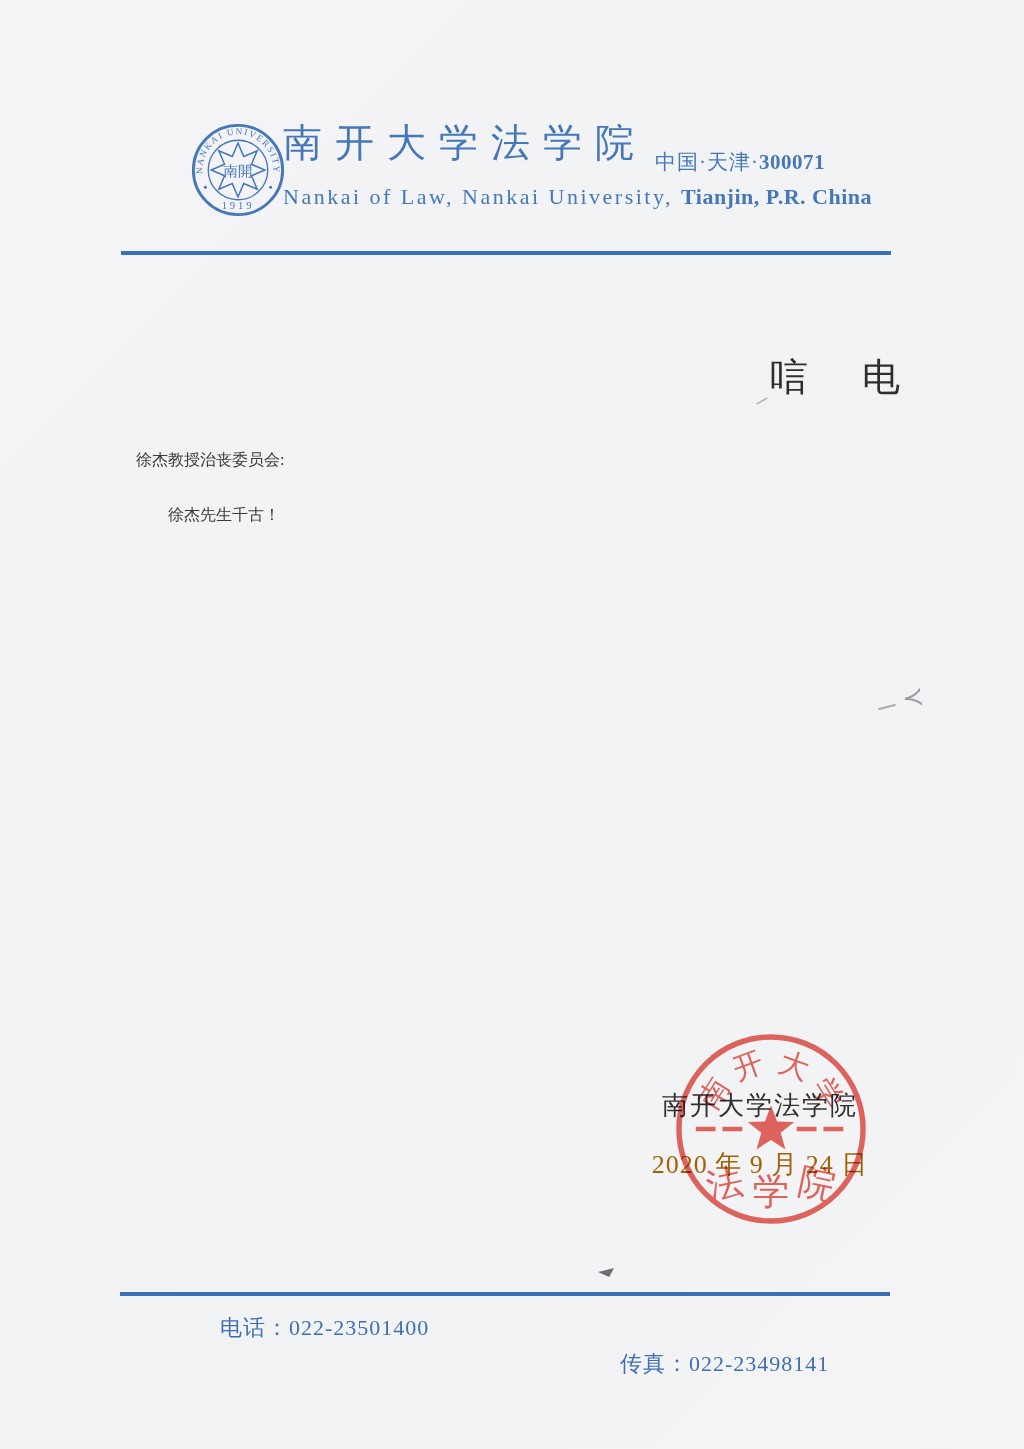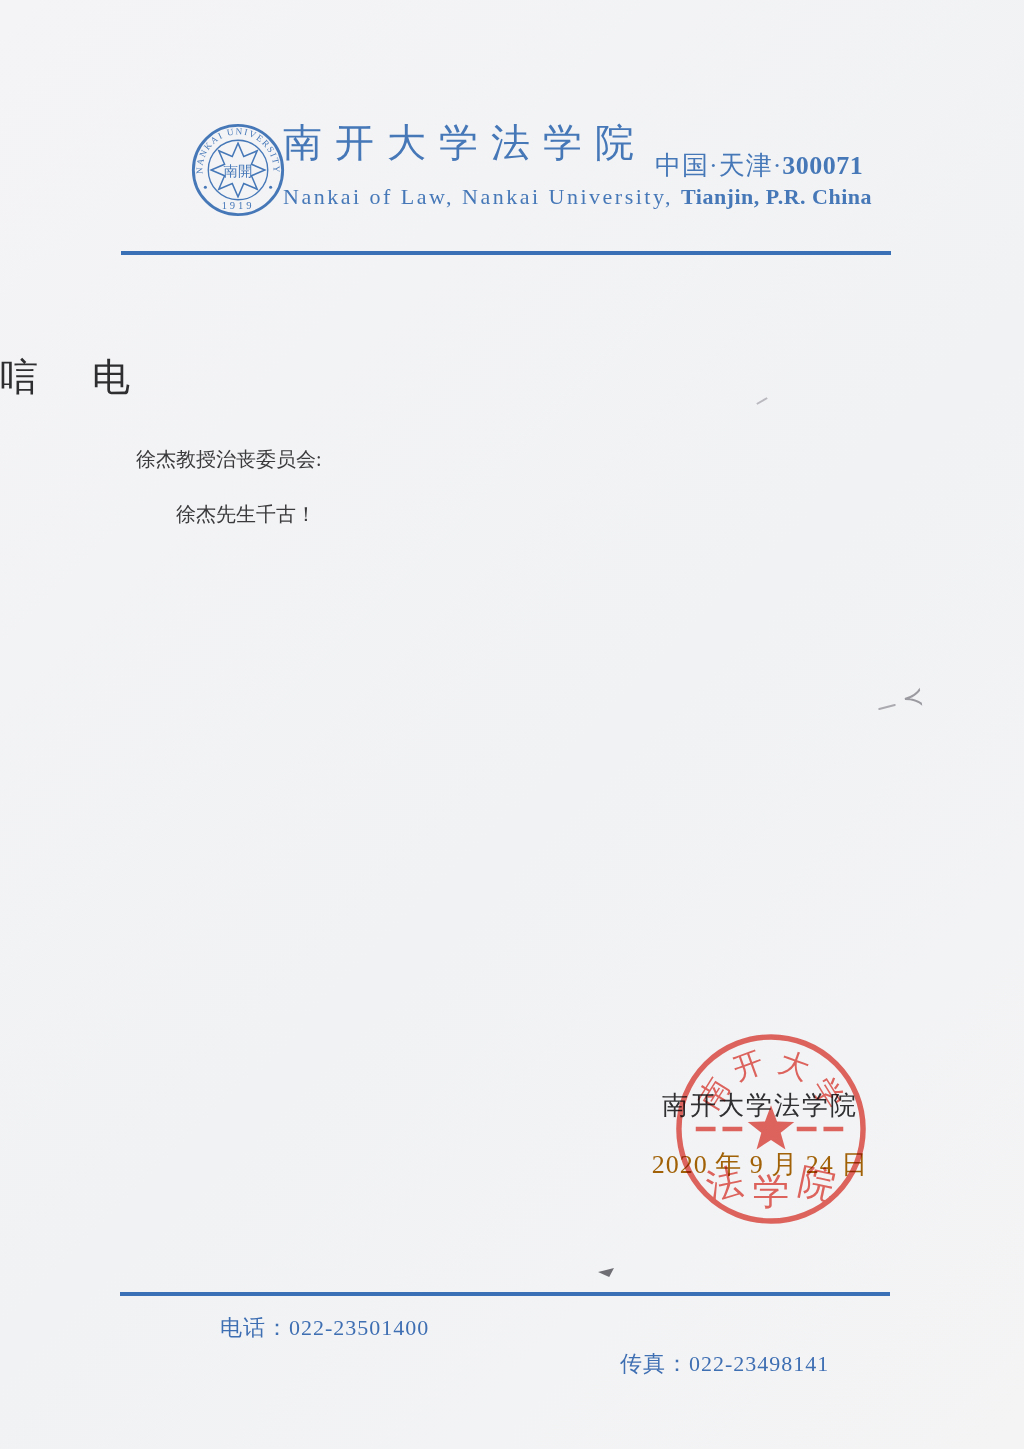--- a/index.html
+++ b/index.html
@@ -14,41 +14,41 @@
 
   
   .logo { left: 190px; top: 122px; width: 96px; height: 96px; }
   .hdr-cn {
     left: 283px; top: 116px; width: 380px;
     font-size: 39px; letter-spacing: 13px; white-space: nowrap;
     color: #4678b8; font-weight: 400;
   }
   .hdr-addr {
     left: 655px; top: 148px; white-space: nowrap;
-    font-size: 26px; color: #4678b8; letter-spacing: 1px;
+    font-size: 21px; color: #4678b8; letter-spacing: 1px;
   }
   .hdr-addr b { font-weight: 700; letter-spacing: 0.5px; }
   .hdr-en {
     left: 283px; top: 184px; white-space: nowrap;
     font-size: 22px; color: #4678b8; letter-spacing: 2.5px;
   }
   .hdr-en b { letter-spacing: 0.5px; font-weight: 700; }
   .rule { height: 4px; background: #3a70b6; }
   .rule-top { left: 121px; top: 251px; width: 770px; }
   .rule-bottom { left: 120px; top: 1292px; width: 770px; }
 
   
   .doc-title {
-    left: 0; top: 352px; width: 908px; text-align: left;
+    left: 0; top: 352px; width: 908px; text-align: right;
     font-size: 38px; color: #2e2e30; letter-spacing: 8px;
     font-weight: 500;
   }
   .letter {
     left: 136px; top: 432px; width: 757px;
-    font-size: 20px; line-height: 55px; color: #3a3a3c;
+    font-size: 16px; line-height: 55px; color: #3a3a3c;
     text-align: justify;
   }
   .letter p { text-indent: 2em; }
   .letter .salutation { text-indent: 0; }
 
   
   .sig-block { left: 620px; top: 1088px; width: 280px; text-align: center; z-index: 1; }
   .sig-name { font-size: 26px; color: #2f2f31; letter-spacing: 2px; }
   .sig-date { font-size: 26px; color: #a16207; margin-top: 24px; letter-spacing: 1px; }
 

